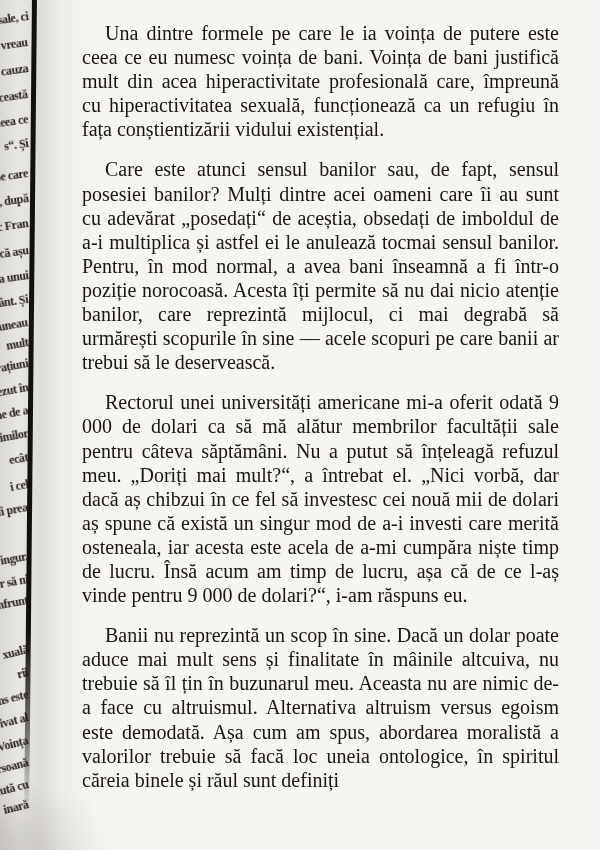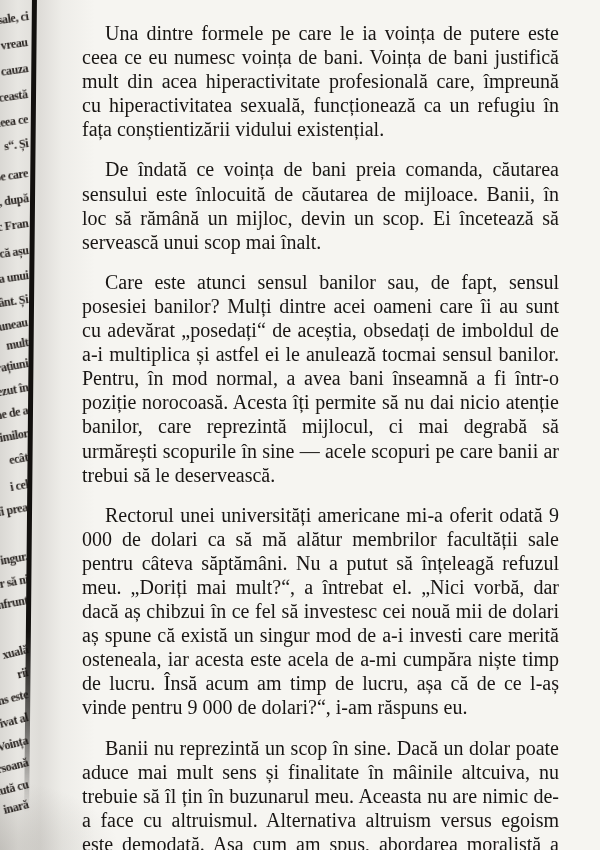--- a/index.html
+++ b/index.html
@@ -128,19 +128,18 @@
     <span class="frag" style="top:734px">a. Voința</span>
     <span class="frag" style="top:756px">ersoană</span>
     <span class="frag" style="top:778px">cută cu</span>
     <span class="frag" style="top:798px">inară</span>
   </div>
 
   <div class="gutter-line"></div>
 
   <div class="text-block">
     <p>Una dintre formele pe care le ia voința de putere este ceea ce eu numesc voința de bani. Voința de bani justifică mult din acea hiperactivitate profesională care, împreună cu hiperactivitatea sexuală, funcționează ca un refugiu în fața conștientizării vidului existențial.</p>
-    <p>De îndată ce voința de bani preia comanda, căutarea sensului este înlocuită de căutarea de mijloace. Banii, în loc să rămână un mijloc, devin un scop. Ei încetează să servească unui scop mai înalt.</p>
     <p>Care este atunci sensul banilor sau, de fapt, sensul posesiei banilor? Mulți dintre acei oameni care îi au sunt cu adevărat „posedați“ de aceștia, obsedați de imboldul de a-i multiplica și astfel ei le anulează tocmai sensul banilor. Pentru, în mod normal, a avea bani înseamnă a fi într-o poziție norocoasă. Acesta îți permite să nu dai nicio atenție banilor, care reprezintă mijlocul, ci mai degrabă să urmărești scopurile în sine — acele scopuri pe care banii ar trebui să le deservească.</p>
     <p>Rectorul unei universități americane mi-a oferit odată 9 000 de dolari ca să mă alătur membrilor facultății sale pentru câteva săptămâni. Nu a putut să înțeleagă refuzul meu. „Doriți mai mult?“, a întrebat el. „Nici vorbă, dar dacă aș chibzui în ce fel să investesc cei nouă mii de dolari aș spune că există un singur mod de a-i investi care merită osteneala, iar acesta este acela de a-mi cumpăra niște timp de lucru. Însă acum am timp de lucru, așa că de ce l-aș vinde pentru 9 000 de dolari?“, i-am răspuns eu.</p>
     <p>Banii nu reprezintă un scop în sine. Dacă un dolar poate aduce mai mult sens și finalitate în mâinile altcuiva, nu trebuie să îl țin în buzunarul meu. Aceasta nu are nimic de-a face cu altruismul. Alternativa altruism versus egoism este demodată. Așa cum am spus, abordarea moralistă a valorilor trebuie să facă loc uneia ontologice, în spiritul căreia binele și răul sunt definiți</p>
   </div>
 
 </div>
 
 </body></html>

